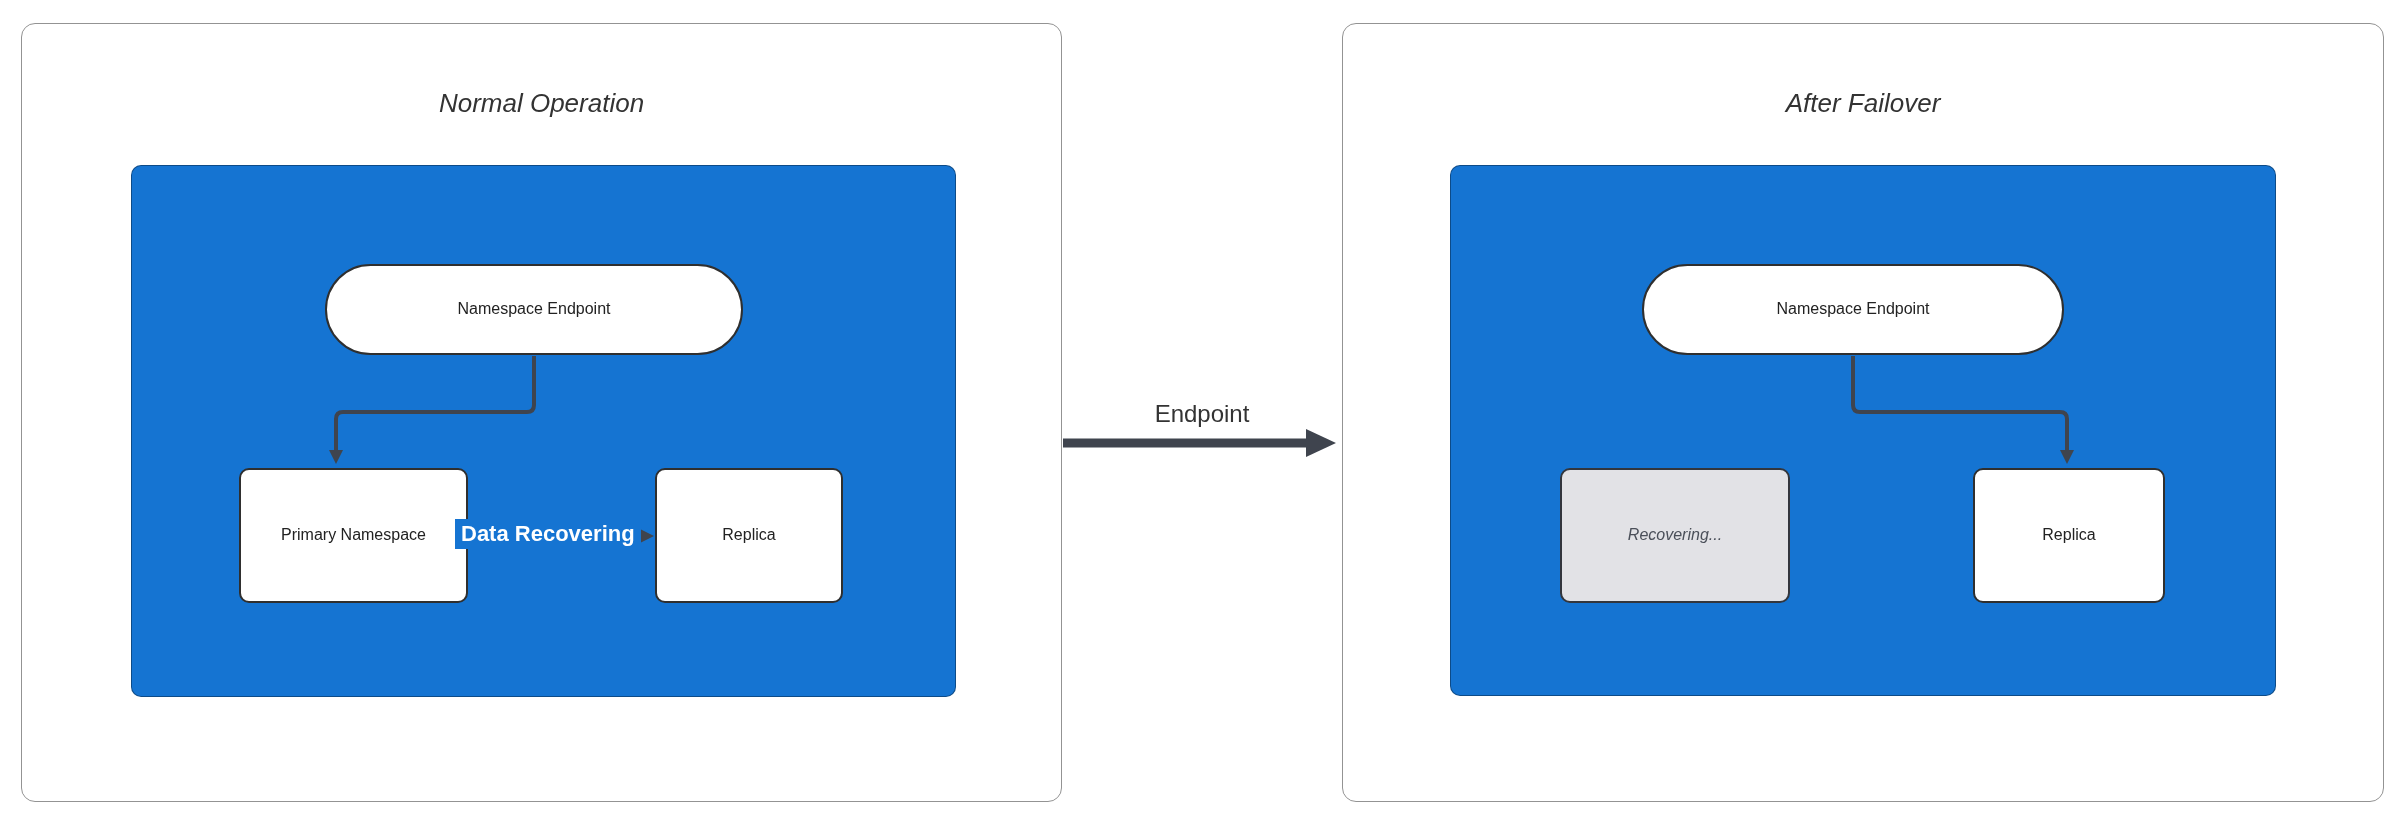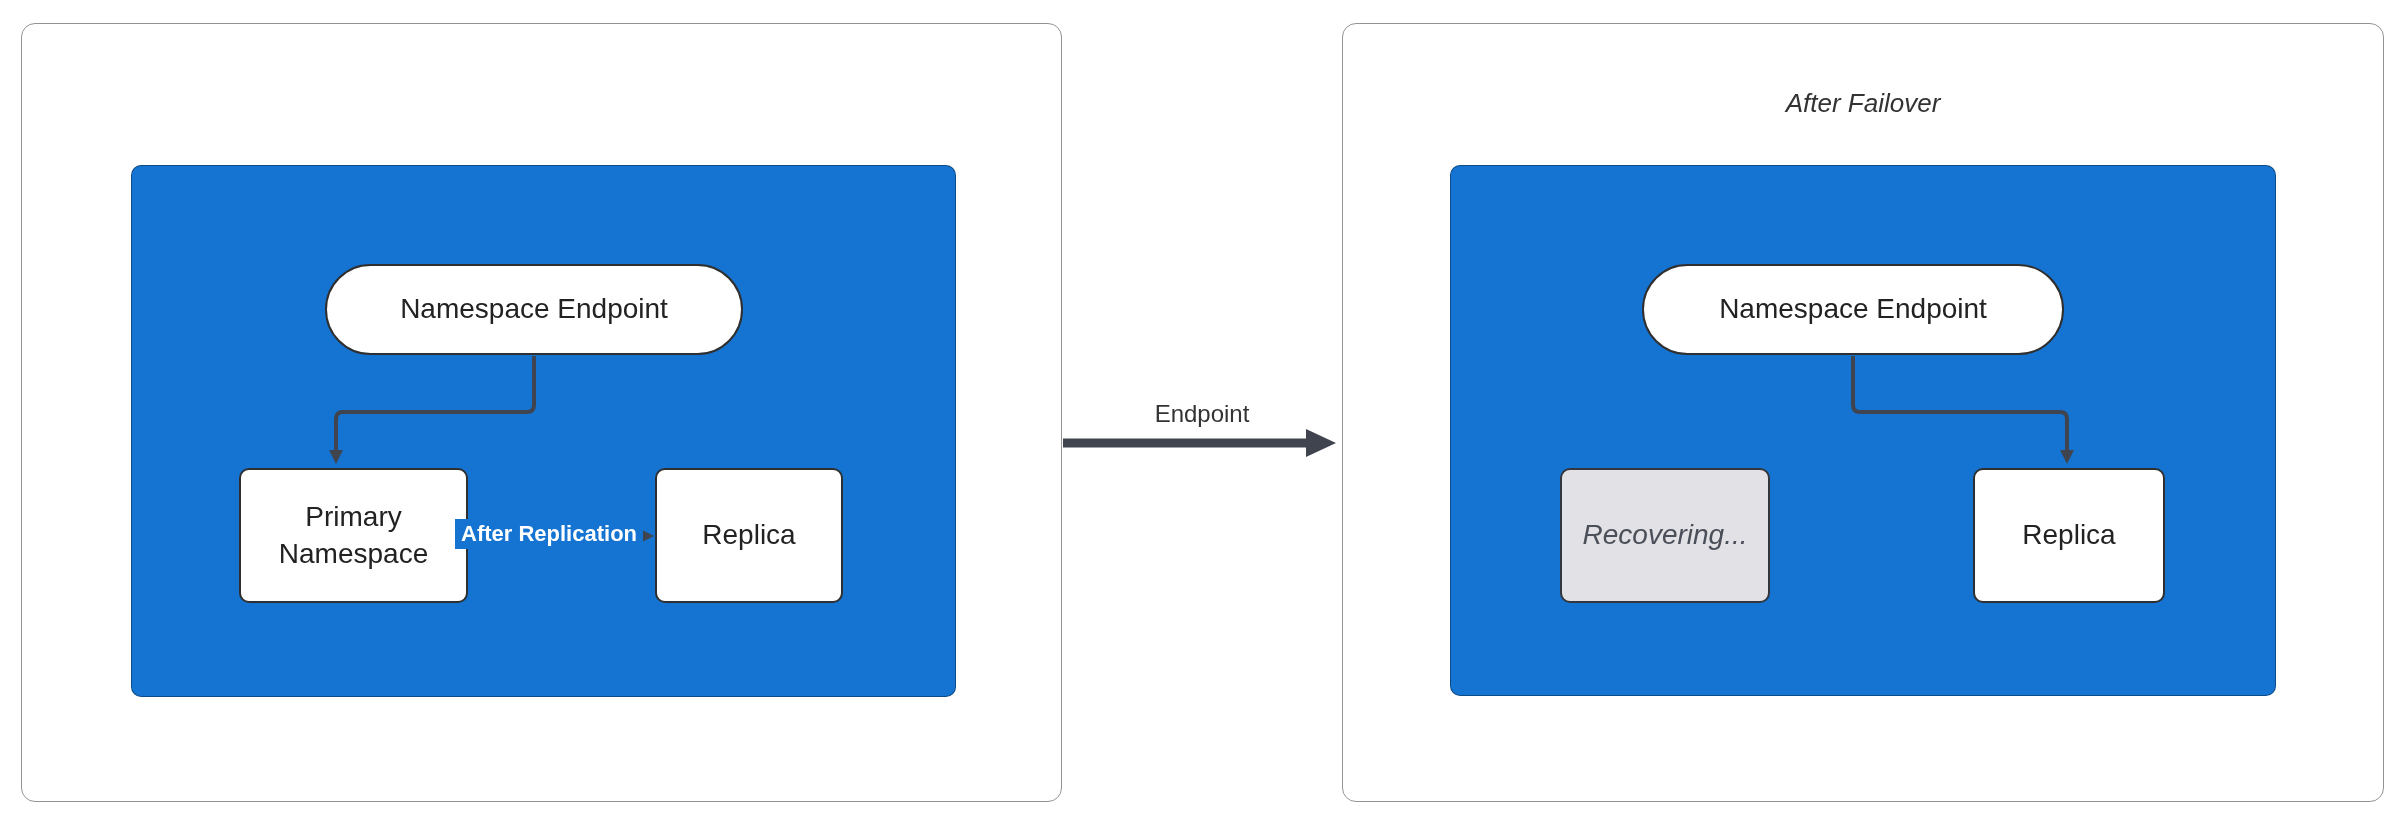--- a/index.html
+++ b/index.html
@@ -45,21 +45,21 @@
     border-radius:10px;
   }
   .cluster-left{left:109px;top:141px;width:825px;height:532px;}
   .cluster-right{left:107px;top:141px;width:826px;height:531px;}
   .node{
     position:absolute;z-index:10;
     display:flex;align-items:center;justify-content:center;
     background:var(--node-fill);
     border:2px solid var(--node-border);
     color:var(--node-text);
-    font-size:28px;line-height:1.3;
+    font-size:16px;line-height:1.3;
     text-align:center;
     border-radius:10px;
     padding:6px;
   }
   .stadium{border-radius:46px;}
   .node-disabled{
     background:var(--disabled-fill);
     border-color:var(--disabled-border);
     color:var(--disabled-text);
     font-style:italic;
@@ -80,20 +80,21 @@
     position:absolute;z-index:11;
     font-size:24px;
     color:var(--title-text);
     text-align:center;
   }
 </style>
 </head>
 <body>
 
 <div class="panel panel-left">
+  <div class="panel-title">Normal Operation</div>
   <div class="cluster cluster-left"></div>
 </div>
 
 <div class="panel panel-right">
   <div class="panel-title">After Failover</div>
   <div class="cluster cluster-right"></div>
 </div>
 
 <svg id="edges" width="2407" height="828">
   <defs>
@@ -120,21 +121,21 @@
 <div class="node" style="left:239px;top:468px;width:229px;height:135px;">
   <span>Primary Namespace</span>
 </div>
 <div class="node" style="left:655px;top:468px;width:188px;height:135px;">
   <span>Replica</span>
 </div>
 
 <div class="node stadium" style="left:1642px;top:264px;width:422px;height:91px;">
   <span>Namespace Endpoint</span>
 </div>
-<div class="node node-disabled" style="left:1560px;top:468px;width:210px;height:135px;">
+<div class="node node-disabled" style="left:1560px;top:468px;width:230px;height:135px;">
   <span>Recovering...</span>
 </div>
 <div class="node" style="left:1973px;top:468px;width:192px;height:135px;">
   <span>Replica</span>
 </div>
 
-<div class="edge-label" style="left:455px;top:519px;">After Replication</div>
+<div class="edge-label" style="left:455px;top:519px;">Data Recovering</div>
 <div class="transition-label" style="left:1102px;top:400px;width:200px;">Endpoint</div>
 
 </body></html>

